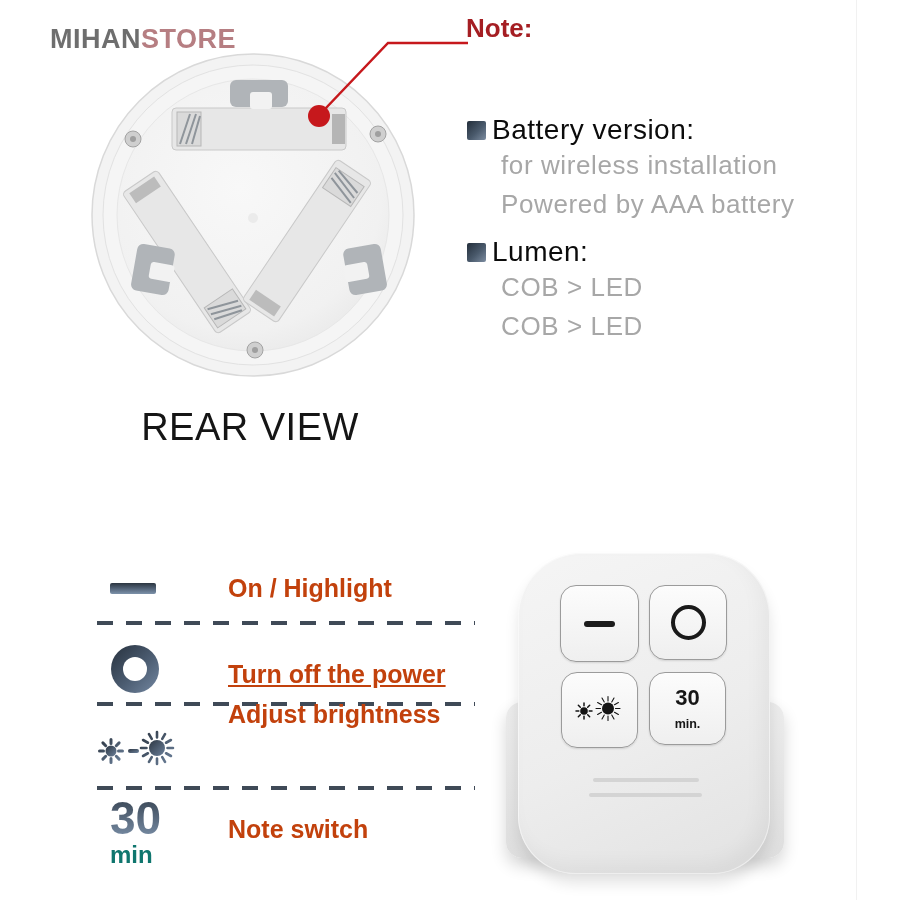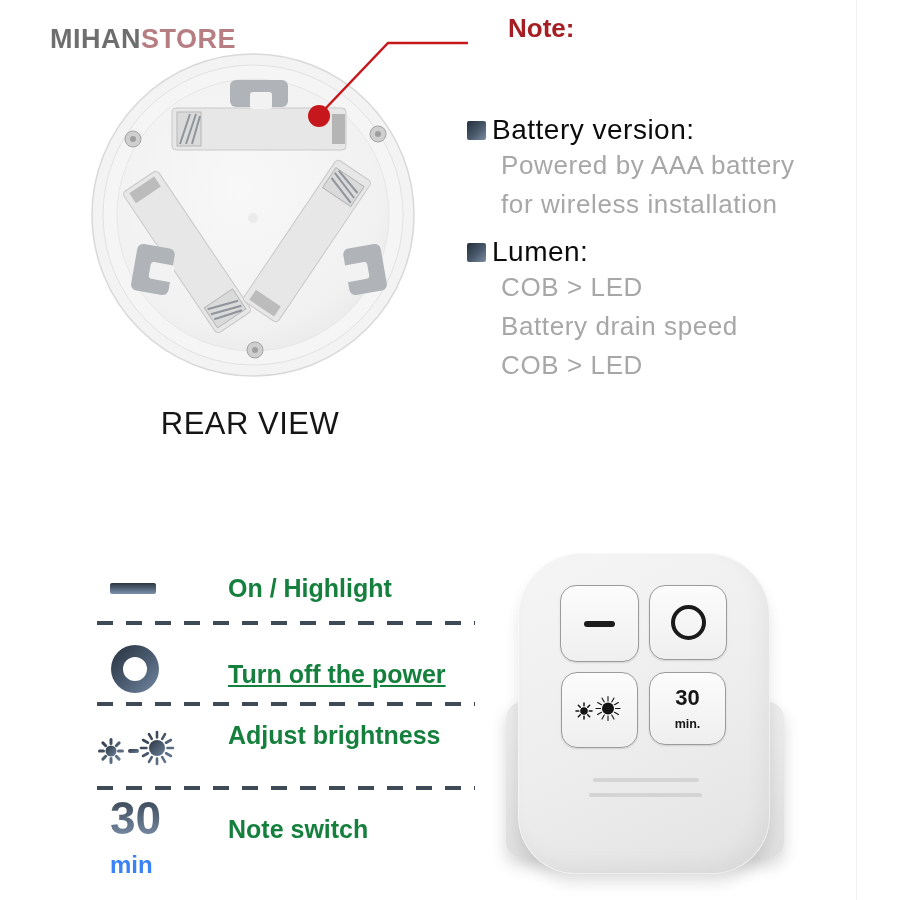--- a/index.html
+++ b/index.html
@@ -7,48 +7,48 @@
     position:relative;width:900px;height:900px;background:#ffffff;overflow:hidden;
     font-family:"Liberation Sans",sans-serif;
   }
   
   .logo{position:absolute;left:26px;top:24px;font-size:27px;font-weight:bold;letter-spacing:.5px;margin-left:24px;}
   .logo .lg-gray{color:#6e6e6e;}
   .logo .lg-red{color:#b67e82;}
   
   #rearSvg{position:absolute;left:0;top:0;}
   .rear-caption{position:absolute;left:115px;top:406px;width:270px;text-align:center;
-    font-size:31px;color:#151515;letter-spacing:.5px;}
-  
-  .note{position:absolute;left:508px;top:11px;font-size:26px;font-weight:bold;color:#a51e23;line-height:35px;}
+    font-size:38px;color:#151515;letter-spacing:.5px;}
+  
+  .note{position:absolute;left:466px;top:11px;font-size:26px;font-weight:bold;color:#a51e23;line-height:35px;}
   
   .spec{position:absolute;left:467px;}
   .spec-head{display:flex;align-items:center;gap:6px;}
   .spec-bullet{width:19px;height:19px;border-radius:2px;flex:0 0 auto;
     background:linear-gradient(135deg,#232e3a 0%,#4a5a6c 55%,#7d8da1 100%);}
   .spec-title{font-size:28px;color:#0b0b0b;letter-spacing:.5px;}
   .spec-lines{margin-left:34px;font-size:26px;color:#a7a7a7;line-height:39px;letter-spacing:.6px;}
   #spec-battery{top:114px;}
   #spec-lumen{top:236px;}
   
-  .legend-label{position:absolute;left:228px;font-size:25px;font-weight:bold;color:#15803d;}
+  .legend-label{position:absolute;left:228px;font-size:25px;font-weight:bold;color:#c2410c;}
   .sep{position:absolute;left:97px;width:378px;height:4px;
     background:repeating-linear-gradient(90deg,#3f4a57 0 16px,transparent 16px 29px);}
   .dash-icon{position:absolute;left:110px;top:583px;width:46px;height:11px;border-radius:2px;
     background:linear-gradient(180deg,#2b3540 0%,#56677c 55%,#7d92aa 100%);}
   .ring-icon{position:absolute;left:111px;top:645px;width:48px;height:48px;border-radius:50%;
     background:linear-gradient(135deg,#27313d 0%,#4c5d72 55%,#7488a2 100%);}
   .ring-icon::after{content:"";position:absolute;left:12px;top:12px;right:12px;bottom:12px;
     background:#fff;border-radius:50%;}
   .suns-icon{position:absolute;left:95px;top:724px;}
   .timer-icon{position:absolute;left:110px;top:795px;line-height:1;}
   .timer-30{font-size:46px;font-weight:bold;
     background:linear-gradient(180deg,#35414f,#7d92ab);
     -webkit-background-clip:text;background-clip:text;color:transparent;}
-  .timer-min{font-size:24px;font-weight:bold;color:#3b82f6;margin-top:12px;}
+  .timer-min{font-size:24px;font-weight:bold;color:#0f766e;margin-top:2px;}
   
   .remote-plate{position:absolute;left:506px;top:702px;width:278px;height:156px;border-radius:16px;
     background:linear-gradient(180deg,#ececec,#dedede);box-shadow:0 8px 16px rgba(0,0,0,.16);}
   .remote-body{position:absolute;left:518px;top:553px;width:252px;height:321px;
     border-radius:64px 64px 58px 58px;
     background:linear-gradient(155deg,#f5f5f5 0%,#ededed 55%,#e2e2e2 100%);
     box-shadow:0 10px 14px rgba(0,0,0,.10), inset 0 0 0 1px rgba(255,255,255,.5), inset -8px -10px 20px rgba(0,0,0,.045);}
   .rc-btn{position:absolute;border-radius:16px;border:1px solid #9b9b9b;
     background:linear-gradient(180deg,#fcfcfc,#efefef);
     box-shadow:0 1px 2px rgba(0,0,0,.12);
@@ -141,33 +141,32 @@
   <div class="note">
     <div>Note:</div>
   </div>
 
   <div class="spec" id="spec-battery">
     <div class="spec-head">
       <span class="spec-bullet"></span>
       <span class="spec-title">Battery version:</span>
     </div>
     <div class="spec-lines">
+      <div>for wireless installation</div>
       <div>Powered by AAA battery</div>
-      <div>for wireless installation</div>
     </div>
   </div>
 
   <div class="spec" id="spec-lumen">
     <div class="spec-head">
       <span class="spec-bullet"></span>
       <span class="spec-title">Lumen:</span>
     </div>
     <div class="spec-lines">
       <div>COB &gt; LED</div>
-      <div>Battery drain speed</div>
       <div>COB &gt; LED</div>
     </div>
   </div>
 
   <div class="dash-icon"></div>
   <div class="legend-label" style="top:574px;">On / Highlight</div>
   <div class="sep" style="top:621px;"></div>
 
   <div class="ring-icon"></div>
   <div class="legend-label" style="top:660px;text-decoration:underline;">Turn off the power</div>
@@ -181,21 +180,21 @@
       </linearGradient>
     </defs>
     <g stroke="url(#slateG)" stroke-width="3" stroke-linecap="round" fill="url(#slateG)">
       <circle cx="16" cy="27" r="5.5" stroke="none"></circle>
       <path d="M23.5 27H27.5 M8.5 27H4.5 M16 19.5V15.5 M16 34.5V38.5 M21.3 21.7L24.1 18.9 M10.7 21.7L7.9 18.9 M21.3 32.3L24.1 35.1 M10.7 32.3L7.9 35.1" fill="none"></path>
       <rect x="33" y="25" width="11" height="4" rx="2" stroke="none"></rect>
       <circle cx="62" cy="24" r="8" stroke="none"></circle>
       <path d="M72.5 24H78 M71.1 18.75L75.9 16 M67.25 14.9L70 10.1 M62 13.5V8 M56.75 14.9L54 10.1 M52.9 18.75L48.1 16 M51.5 24H46 M52.9 29.25L48.1 32 M56.75 33.1L54 37.9 M62 34.5V40 M67.25 33.1L70 37.9 M71.1 29.25L75.9 32" fill="none" stroke-width="2.6"></path>
     </g>
   </svg>
-  <div class="legend-label" style="top:721px;">Adjust brightness</div>
+  <div class="legend-label" style="top:700px;">Adjust brightness</div>
   <div class="sep" style="top:786px;"></div>
 
   <div class="timer-icon">
     <div class="timer-30">30</div>
     <div class="timer-min">min</div>
   </div>
   <div class="legend-label" style="top:815px;">Note switch</div>
 
   <div class="remote-plate"></div>
   <div class="remote-body">

